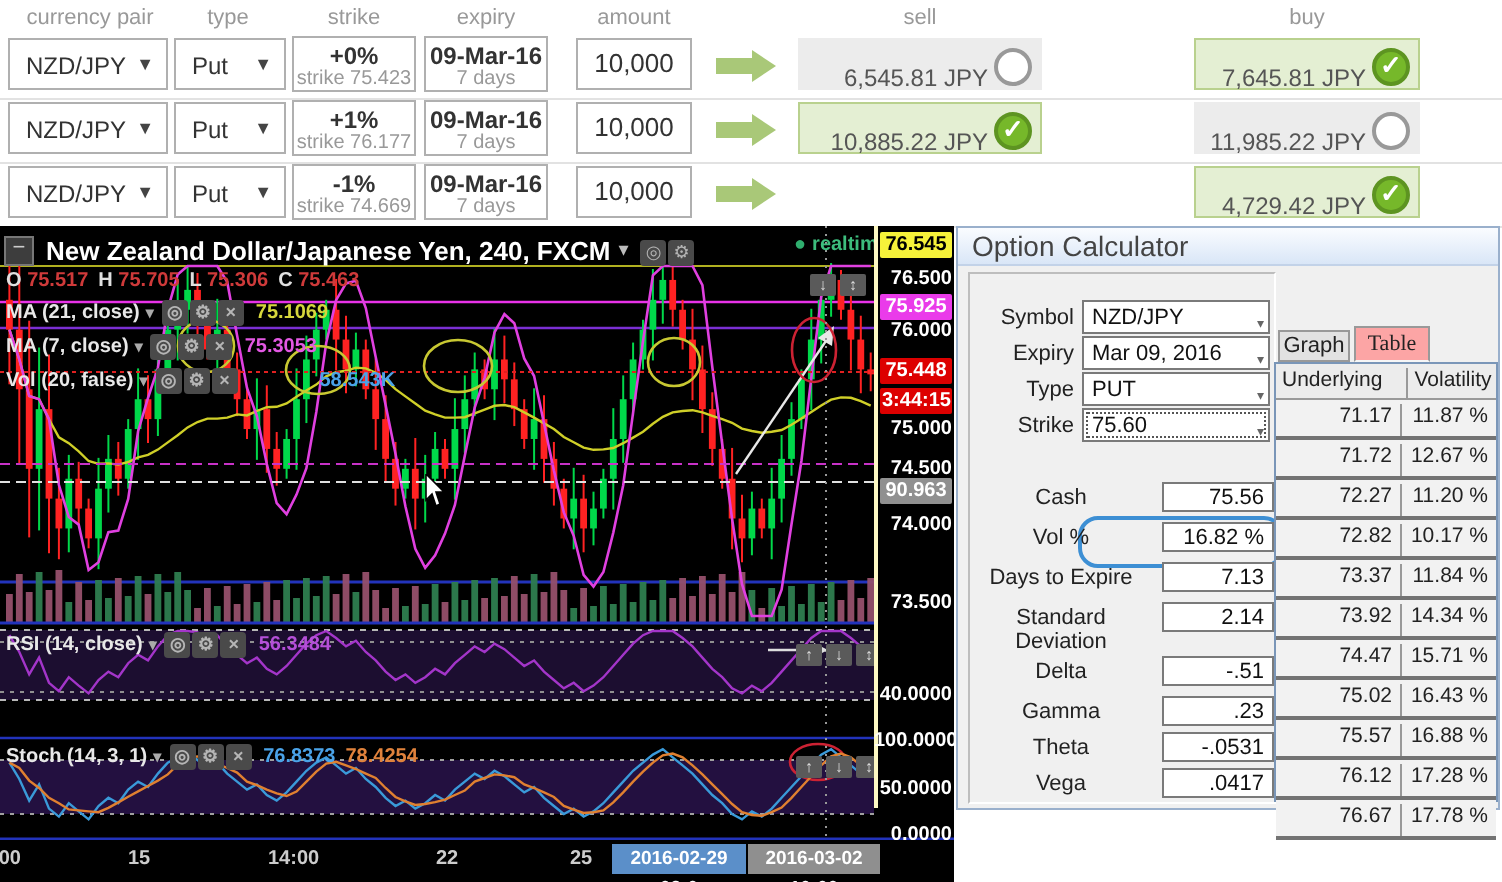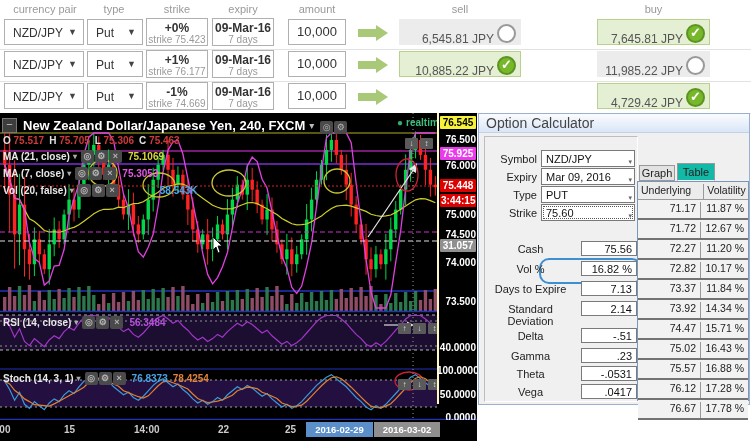--- a/index.html
+++ b/index.html
@@ -87,21 +87,21 @@
   .fcombo.focus{outline:1px dotted #555;outline-offset:-3px;}
   .olabel{position:absolute;width:93px;text-align:center;font-size:11px;color:#222;top:2px;left:1px;}
   .obox{position:absolute;left:98px;top:0;width:56px;height:15px;background:#fff;
         border:1px solid #7a7a7a;font-size:11px;color:#111;box-sizing:border-box;}
   .obox .ov2{position:absolute;right:4px;top:1px;}
   .volring{position:absolute;left:60px;top:144px;width:99px;height:22px;border:2px solid #3d8fd4;
         border-radius:10px;}
   .tab{position:absolute;font-size:11px;color:#222;text-align:center;border:1px solid #999;
         box-sizing:border-box;}
   .tab-inactive{background:#e2e2e2;}
-  .tab-active{background:#14b8a6;border-bottom:1px solid #f6f6f6;}
+  .tab-active{background:#fca5a5;border-bottom:1px solid #f6f6f6;font-family:Liberation Serif, serif;}
   .grid{position:absolute;left:158px;top:67px;width:112px;height:220px;border:1px solid #7a96b8;
         box-sizing:border-box;background:#fff;}
   .grow{position:relative;height:18px;border-bottom:2px solid #737373;background:#f2f2f2;}
   .grow.ghead{background:#ececec;border-bottom:1px solid #999;height:17px;}
   .gc{position:absolute;top:2px;font-size:10.5px;color:#222;}
   .gc1{left:0;width:58px;text-align:right;border-right:1px solid #999;height:16px;padding-right:4px;}
   .gc2{left:63px;width:43px;text-align:right;padding-right:3px;}
   .ghead .gc{text-align:center;padding-left:4px;font-size:10.5px;}
   .ghead .gc1{padding-left:3px;text-align:left;}
 </style>
@@ -577,21 +577,21 @@
 
   <div class="paxis">
     <div class="axl badge bg-yellow" style="top:3px;">76.545</div>
     <div class="axl" style="top:21px;">76.500</div>
     <div class="axl badge bg-magenta" style="top:34px;">75.925</div>
     <div class="axl" style="top:47px;">76.000</div>
     <div class="axl badge bg-red" style="top:66px;">75.448</div>
     <div class="axl badge bg-red" style="top:81px;">3:44:15</div>
     <div class="axl" style="top:96px;">75.000</div>
     <div class="axl" style="top:116px;">74.500</div>
-    <div class="axl badge bg-gray" style="top:126px;">31.057</div>
+    <div class="axl badge bg-gray" style="top:126px;">90.963</div>
     <div class="axl" style="top:144px;">74.000</div>
     <div class="axl" style="top:183px;">73.500</div>
     <div class="axl" style="top:204px;margin-left:48px;">60.0000</div>
     <div class="axl" style="top:229px;">40.0000</div>
     <div class="axl" style="top:252px;left:-2px;width:39px;">100.0000</div>
     <div class="axl" style="top:276px;">50.0000</div>
     <div class="axl" style="top:299px;">0.0000</div>
   </div>
 
   <div class="taxis">

